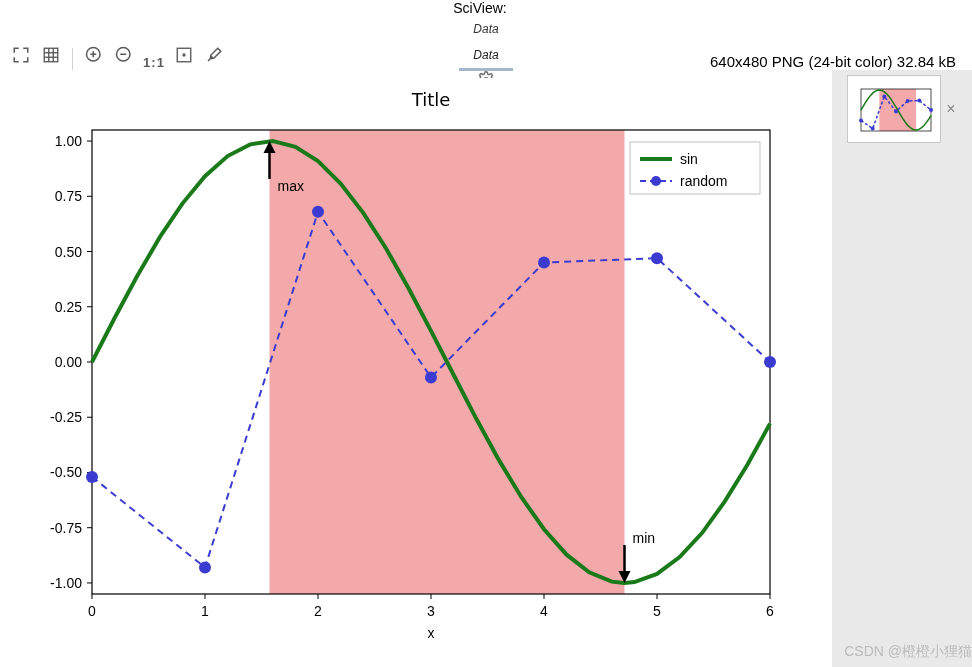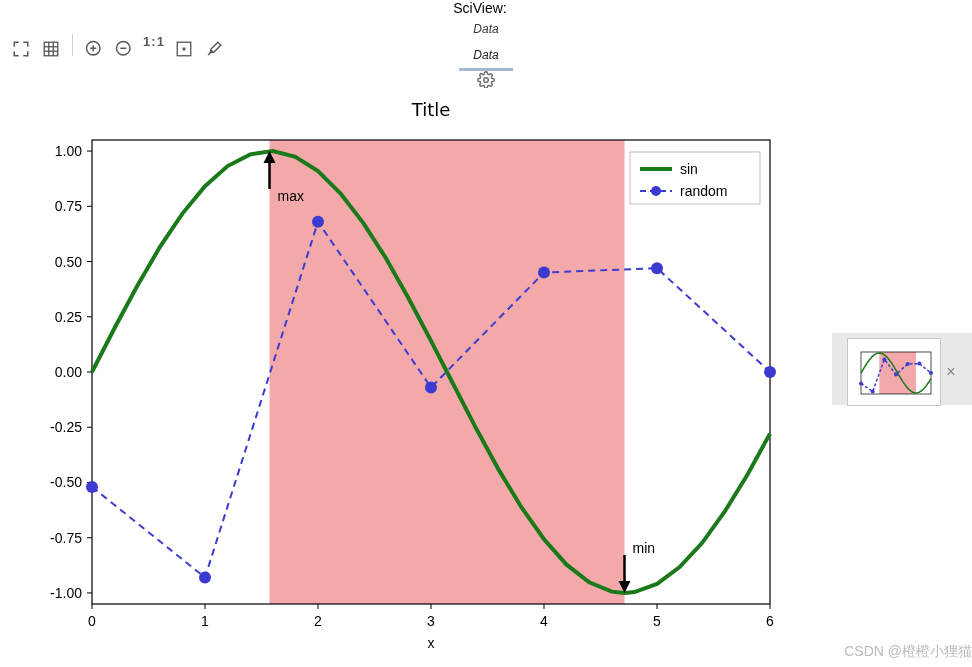--- a/index.html
+++ b/index.html
@@ -27,41 +27,41 @@
     .spacer { flex: 1; }
     .icon-btn {
       width: 28px; height: 28px;
       display: inline-flex; align-items: center; justify-content: center;
       color: #6e6e6e; cursor: pointer;
     }
     svg { display: block; }
 
     
     .toolbar {
-      display: flex; align-items: flex-start;
+      display: flex; align-items: flex-end;
       height: 36px;
       padding: 0 6px;
       gap: 0;
     }
     .tool {
       width: 30px; height: 30px;
       display: inline-flex; align-items: center; justify-content: center;
       color: #5a5a5a; cursor: pointer;
     }
     .tool-sep { width: 1px; height: 22px; background: #d0d0d0; margin: 0 6px; }
     .one-to-one { font-size: 13px; font-weight: 600; color: #5a5a5a; letter-spacing: 1px; cursor:pointer; width:30px; text-align:center;}
     .statusline {
       flex: 1; text-align: right;
       font-size: 15px; color: #000;
       padding-right: 10px;
     }
 
     
     .main {
-      display: flex; height: calc(667px - 34px - 36px); align-items: center;
+      display: flex; height: calc(667px - 34px - 36px);
     }
     .plot-wrap {
       flex: 1;
       padding: 8px 14px 0 4px;
     }
     .plot-surface {
       width: 804px; height: 570px;
       background: #fff;
       position: relative;
     }
@@ -141,20 +141,21 @@
     <svg width="18" height="18" viewBox="0 0 24 24" stroke="currentColor" stroke-width="1.8" fill="none">
         <rect x="3" y="3" width="18" height="18"></rect>
         <circle cx="12" cy="12" r="1.3" fill="currentColor"></circle>
       </svg>
   </span>
   <span class="tool">
     <svg width="18" height="18" viewBox="0 0 24 24" stroke="currentColor" stroke-width="2" fill="none">
         <path d="M4 20l6-6M17 3l4 4-9 9-5 1 1-5 9-9z"></path>
       </svg>
   </span>
+  <span class="statusline">640x480 PNG (24-bit color) 32.84 kB</span>
 </div>
 
 <div class="main">
   <div class="plot-wrap">
     <div class="plot-surface">
       <svg id="chart-svg" width="804" height="570">
           <rect x="265.5004" y="52" width="355.0008" height="464" fill="#f3a9a9"></rect>
           <rect x="88" y="52" width="678" height="464" fill="none" stroke="#000" stroke-width="1.2"></rect>
           <text x="427" y="28" text-anchor="middle" font-size="18" font-family="DejaVu Sans,Arial">Title</text>
           <line x1="88" y1="516" x2="88" y2="521" stroke="#000"></line>

